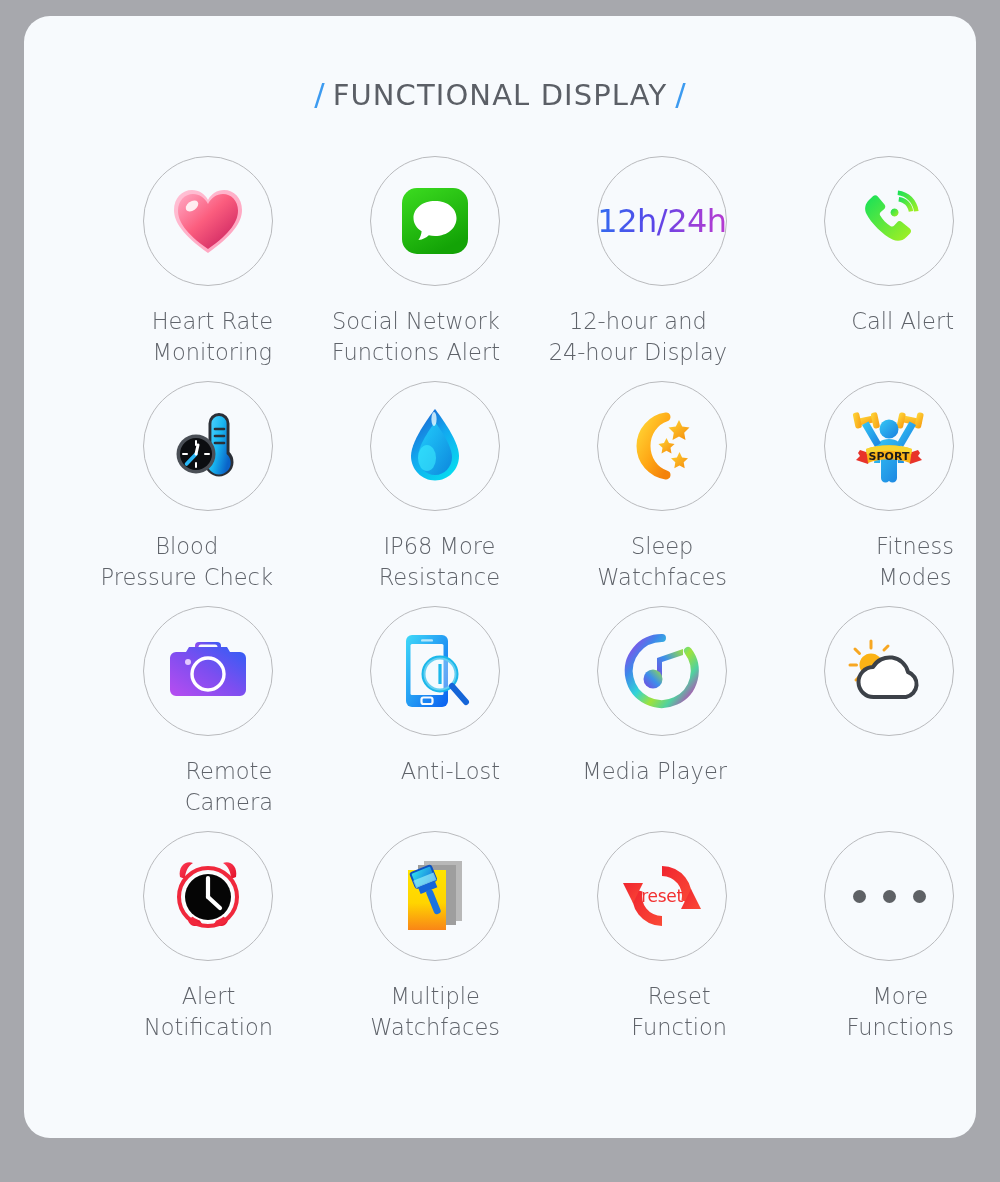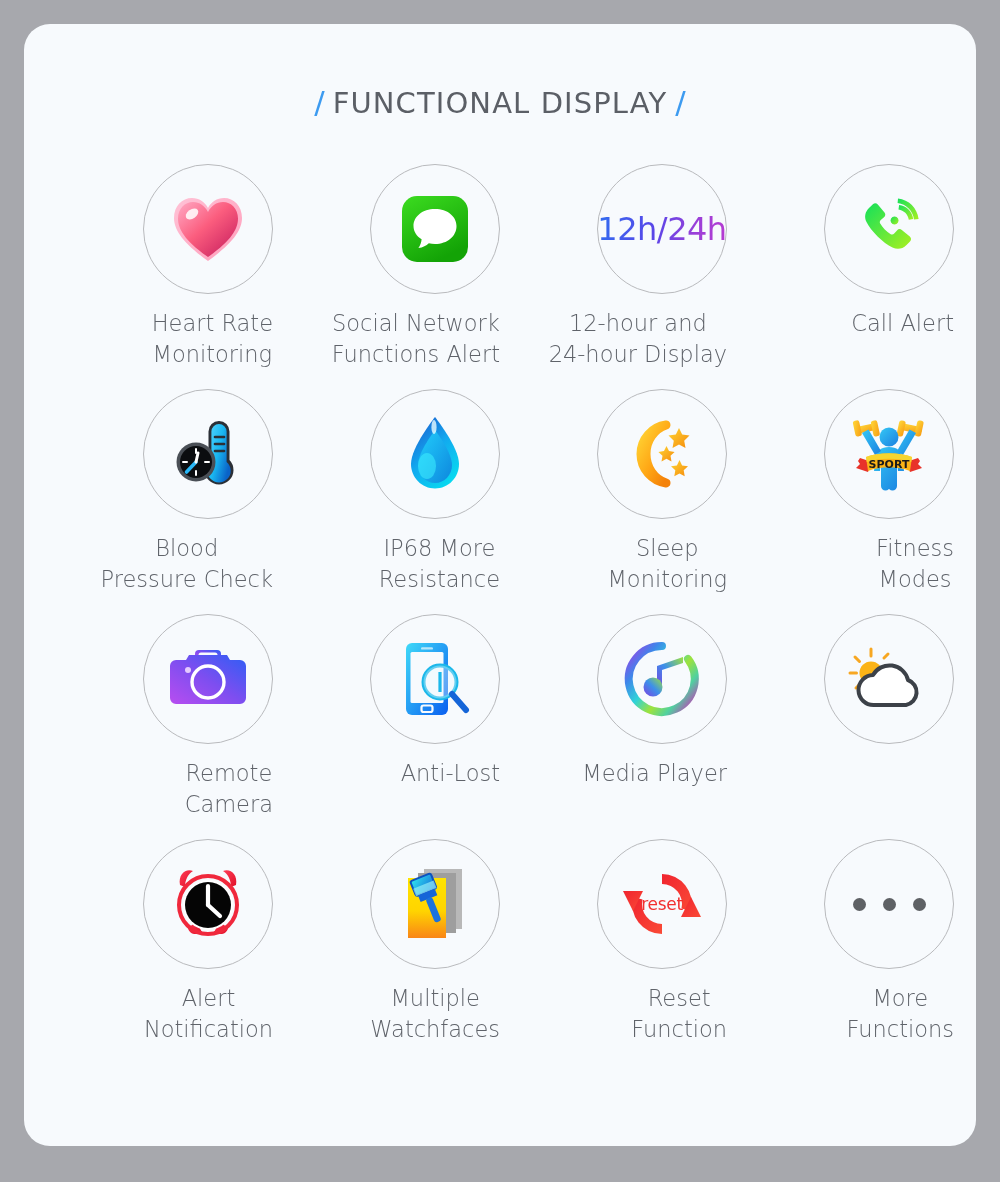--- a/index.html
+++ b/index.html
@@ -16,21 +16,21 @@
     width: 1000px;
     height: 1182px;
     background: #a7a8ad;
     overflow: hidden;
   }
 
   
   #card {
     position: absolute;
     left: 24px;
-    top: 24px;
+    top: 16px;
     width: 952px;
     height: 1122px;
     background: #f7fafd;
     border-radius: 26px;
   }
 
   
   #title-row {
     position: absolute;
     top: 60px;
@@ -81,21 +81,21 @@
     border-radius: 50%;
     background: transparent;
     display: flex;
     align-items: center;
     justify-content: center;
     position: relative;
   }
   .circle svg { display: block; overflow: visible; }
 
   .label {
-    margin-top: 14px;
+    margin-top: 20px;
     text-align: center;
     color: #5f636a;
     font-size: 22.5px;
     line-height: 1.38;
     font-weight: 300;
     font-family: "DejaVu Sans", sans-serif;
     white-space: pre-line;
   }
 
   
@@ -274,21 +274,21 @@
                   <stop offset="1" stop-color="#f58a0c"></stop>
               </linearGradient>
             </defs>
             <path d="M44 8 C30 10 19 22 19 37 C19 52 30 64 44 66 C32 62 24 50.5 24 37 C24 23.5 32 12 44 8Z" fill="url(#gMoon)" stroke="url(#gMoon)" stroke-width="9" stroke-linejoin="round"></path>
             <path d="M57 11 l3.2 6.6 7.3 1 -5.3 5.1 1.3 7.2 -6.5 -3.4 -6.5 3.4 1.3 -7.2 -5.3 -5.1 7.3 -1Z" fill="url(#gStar)"></path>
             <path d="M44.5 29 l2.5 5.1 5.6 0.8 -4.1 3.9 1 5.6 -5 -2.6 -5 2.6 1 -5.6 -4.1 -3.9 5.6 -0.8Z" fill="url(#gStar)"></path>
             <path d="M57.5 43 l2.6 5.4 5.9 0.8 -4.3 4.1 1 5.9 -5.2 -2.8 -5.2 2.8 1 -5.9 -4.3 -4.1 5.9 -0.8Z" fill="url(#gStar)"></path>
           </svg>
         </div>
         <div class="label">Sleep
-Monitoring</div>
+Watchfaces</div>
       </div>
 
       <div class="cell">
         <div class="circle">
           <svg width="84" height="80" viewBox="0 0 84 80">
             <defs>
               <linearGradient id="gBody" x1="0" y1="0" x2="1" y2="1">
                 <stop offset="0" stop-color="#35c8f5"></stop>
                   <stop offset="1" stop-color="#1a7fe0"></stop>
               </linearGradient>

